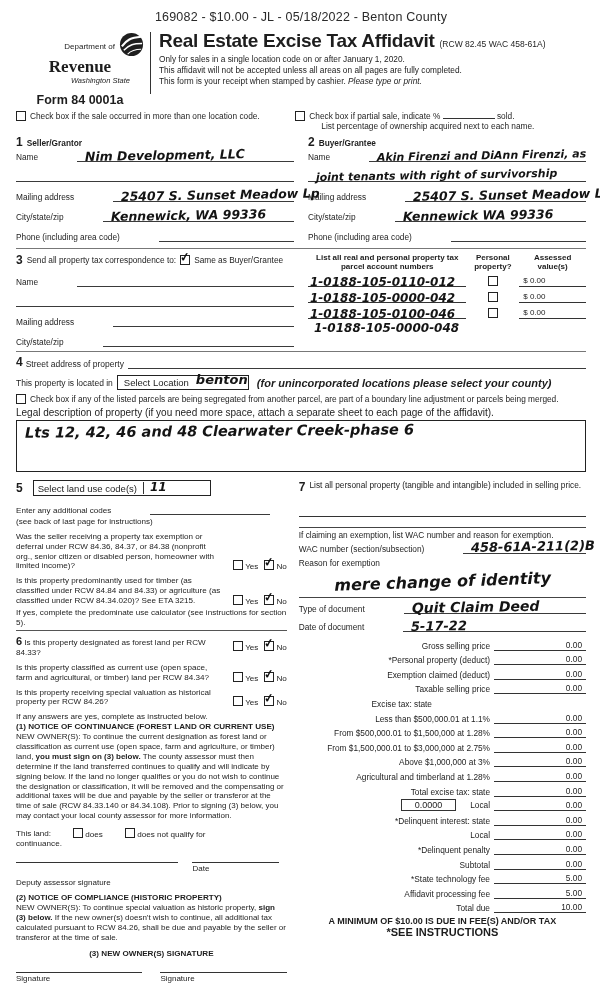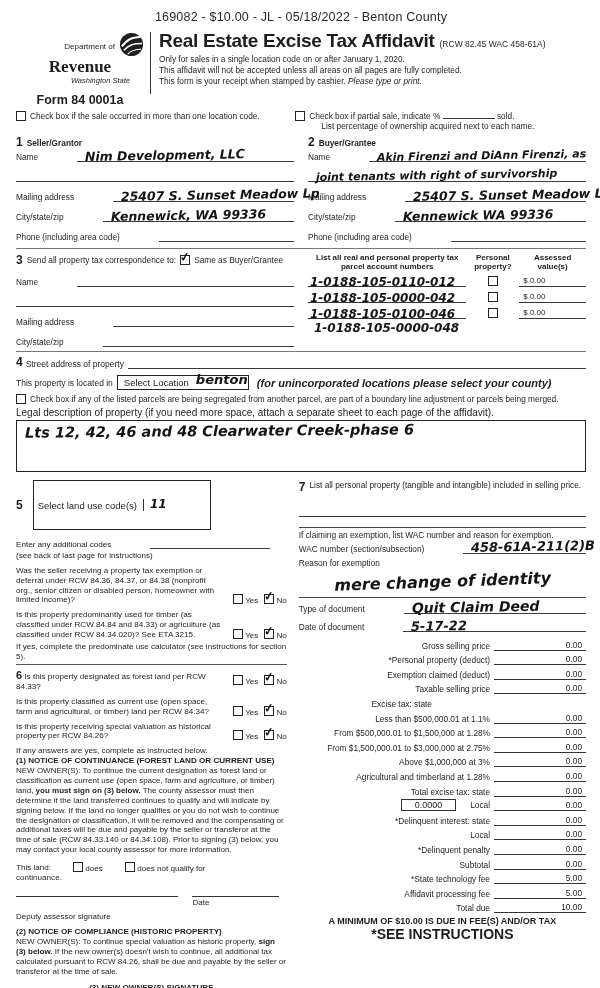--- a/index.html
+++ b/index.html
@@ -51,41 +51,41 @@
   
   .s4row{display:flex;align-items:flex-end;font-size:8.5px;margin-top:6px;}
   .locbox{border:1.2px solid #222;padding:1px 6px;font-size:9.5px;margin:0 4px;position:relative;min-width:118px;}
   .locbox .hw{position:absolute;left:78px;top:-4px;font-size:13px;}
   .legalbox{border:1.6px solid #222;height:50px;margin-top:2px;position:relative;}
   .legalbox .hw{position:absolute;left:8px;top:2px;font-size:14.5px;transform:rotate(-.5deg);}
   
   .mid{display:flex;gap:12px;margin-top:8px;}
   .lcol{width:47.5%;flex:none;}
   .rcol{flex:1;min-width:0;}
-  .lusebox{border:1.4px solid #222;display:flex;align-items:center;font-size:9.5px;padding:18px 4px;width:168px;position:relative;}
+  .lusebox{border:1.4px solid #222;display:flex;align-items:center;font-size:9.5px;padding:1px 4px;width:168px;position:relative;}
   .lusebox .divd{border-left:1px solid #333;height:12px;margin-left:6px;}
   .lusebox .hw{font-size:12px;margin-left:6px;margin-top:-3px;}
   .qtxt{font-size:8.1px;line-height:1.22;}
   .qrow{display:flex;align-items:flex-end;margin-top:5px;}
   .qrow .qtxt{flex:1;padding-right:4px;}
   .yn{white-space:nowrap;font-size:8.1px;flex:none;}
   .yn .cb{margin:0 2px 0 6px;}
   .note-ul{border-bottom:1px solid #555;padding-bottom:2px;}
   .small-p{font-size:8px;line-height:1.24;margin-top:4px;}
   .sigpair{display:flex;gap:18px;margin-top:14px;font-size:8px;}
   .sigcell{flex:1;border-top:1px solid #333;padding-top:1px;}
   
   .mrow{display:flex;align-items:flex-end;font-size:8.3px;height:14.6px;}
   .mlabel{flex:1;text-align:right;white-space:nowrap;}
   .mline{width:92px;flex:none;border-bottom:1px solid #333;position:relative;height:11px;margin-left:4px;}
   .mline .mval{position:absolute;right:4px;bottom:0;font-style:normal;}
   .mline.noline{border-bottom:none;}
   .localbox{border:1.4px solid #333;padding:0 13px;font-size:9px;margin-right:14px;display:inline-block;}
   .minimum{font-size:9px;font-weight:bold;text-align:center;margin-top:3px;}
-  .seeins{font-size:14px;font-weight:bold;text-align:center;}
+  .seeins{font-size:11px;font-weight:bold;text-align:center;}
 </style>
 </head>
 <body>
 
 <div class="page">
   <div class="inner">
 
     <div class="stamp">169082 - $10.00 - JL - 05/18/2022 - Benton County</div>
 
     <div class="hdr">

